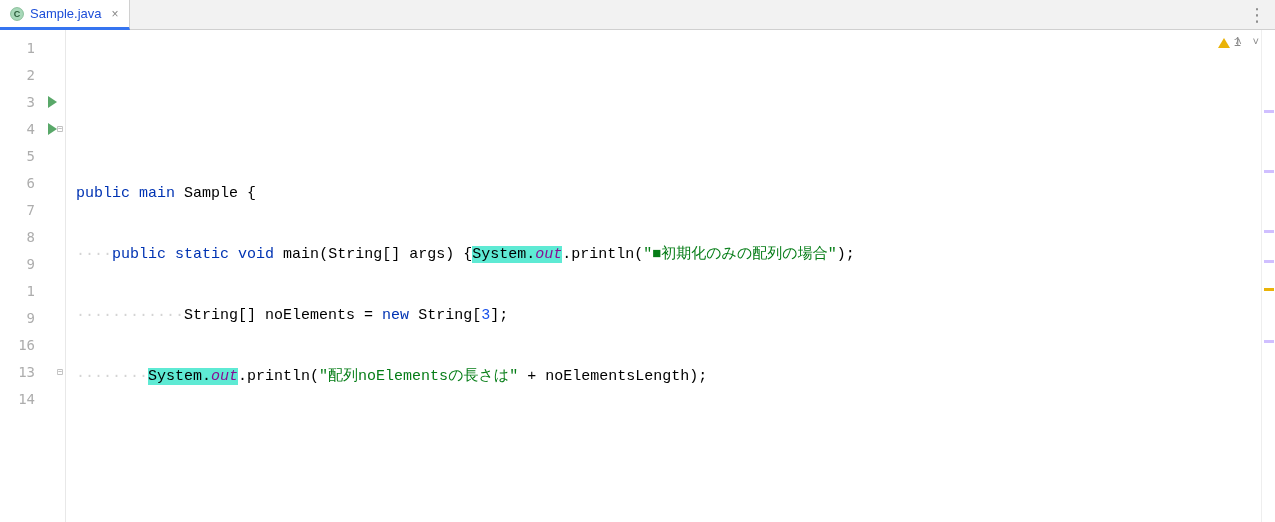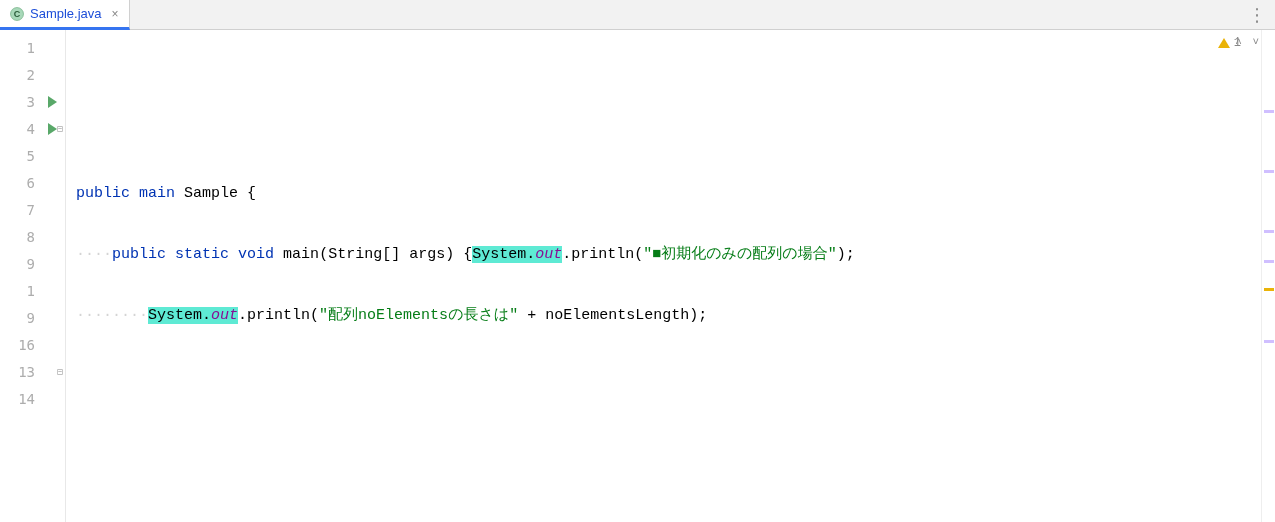--- a/index.html
+++ b/index.html
@@ -217,20 +217,21 @@
   <div class="code">
     <div class="warn-badge">
       <span class="warn-tri"></span>
       <span>1</span>
     </div>
     <div class="nav-arrows"><span>˄</span>&nbsp;<span>˅</span></div>
 
     <div class="cline"></div>
     <div class="cline"><span class="kw">public</span> <span class="kw">main</span> <span class="cls">Sample</span> <span>{</span></div>
     <div class="cline"><span class="ws">····</span><span class="kw">public</span> <span class="kw">static</span> <span class="kw">void</span> <span class="mth">main</span><span>(String[] args) {</span><span class="hl-call"><span>System</span><span>.</span><span class="fld-i">out</span></span><span>.</span><span>println</span><span>(</span><span class="str">"■初期化のみの配列の場合"</span><span>);</span></div>
+    <div class="cline"><span class="ws">············</span><span>String[]</span> <span>noElements</span><span> = </span><span class="kw">new</span> <span>String[</span><span class="num">3</span><span>];</span></div>
     <div class="cline"><span class="ws">········</span><span class="hl-call"><span>System</span><span>.</span><span class="fld-i">out</span></span><span>.</span><span>println</span><span>(</span><span class="str">"配列noElementsの長さは"</span><span> + noElementsLength);</span></div>
     
     
     
     
     
     
     
   </div>
 

